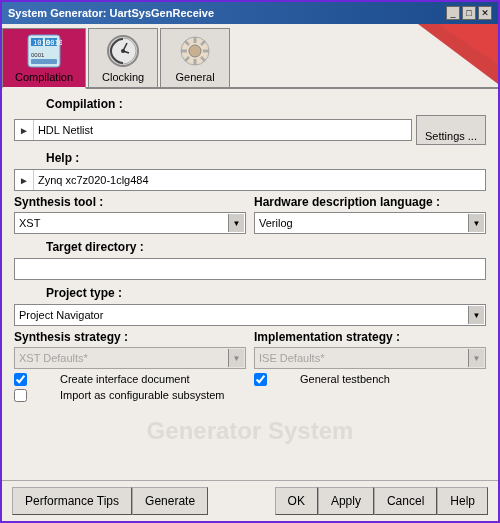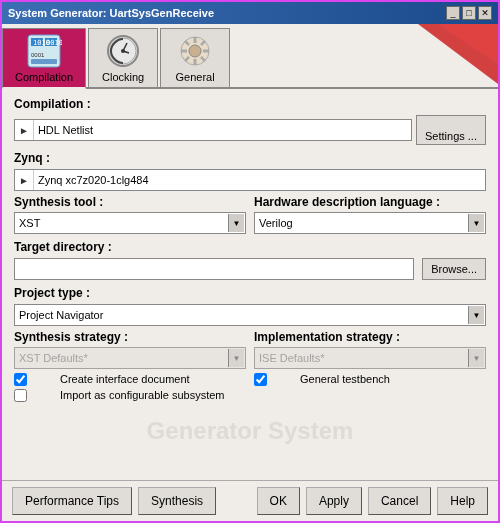--- a/index.html
+++ b/index.html
@@ -8,21 +8,21 @@
       font-size: 12px;
       background: #d4d0c8;
       width: 500px;
       height: 523px;
       overflow: hidden;
     }
 
     .window {
       width: 500px;
       height: 523px;
-      border: 2px solid #d946ef;
+      border: 2px solid #6d28d9;
       background: #f0ede8;
       display: flex;
       flex-direction: column;
     }
 
     .titlebar {
       background: linear-gradient(to right, #3c6eb4, #1a4a8a);
       color: white;
       padding: 4px 6px;
       display: flex;
@@ -111,20 +111,21 @@
       padding: 8px 12px;
       background: #f0ede8;
       overflow: hidden;
     }
 
     .section-label {
       font-weight: bold;
       font-size: 12px;
       margin-bottom: 4px;
       margin-top: 6px;
+      margin-left: 32px;
     }
 
     .section-label:first-child {
       margin-top: 0;
     }
 
     .input-row {
       display: flex;
       align-items: center;
       margin-bottom: 4px;
@@ -255,21 +256,21 @@
     .disabled-select {
       background: #e8e5e0;
       color: #888;
     }
 
     .footer {
       padding: 6px 10px;
       background: #f0ede8;
       border-top: 1px solid #aaa;
       display: flex;
-      gap: 6px;
+      gap: 0;
     }
 
     .footer-btn {
       padding: 4px 12px;
       background: #e0ddd8;
       border: 1px outset #aaa;
       font-size: 12px;
       cursor: pointer;
       height: 28px;
     }
@@ -361,21 +362,21 @@
 
     <div class="section-label">Compilation :</div>
     <div class="input-row">
       <div class="text-input-with-prefix">
         <span class="prefix-icon">►</span>
         <span class="prefix-text">HDL Netlist</span>
       </div>
       <button class="btn-settings">Settings ...</button>
     </div>
 
-    <div class="section-label">Zynq :</div>
+    <div class="section-label">Help :</div>
     <div class="input-row">
       <div class="text-input-with-prefix">
         <span class="prefix-icon">►</span>
         <span class="prefix-text">Zynq  xc7z020-1clg484</span>
       </div>
     </div>
 
     <div class="two-col">
       <div class="col-half">
         <div class="col-label">Synthesis tool :</div>
@@ -396,21 +397,20 @@
             <option>VHDL</option>
           </select>
           <span class="select-arrow">▼</span>
         </div>
       </div>
     </div>
 
     <div class="section-label">Target directory :</div>
     <div class="input-row">
       <input type="text" class="text-input" style="">
-      <button class="browse-btn">Browse...</button>
     </div>
 
     <div class="section-label">Project type :</div>
     <div class="input-row">
       <div class="select-wrapper">
         <select>
           <option>Project Navigator</option>
           <option>ISE</option>
           <option>Vivado</option>
         </select>
@@ -458,20 +458,20 @@
       </div>
     </div>
   </div>
 
   <div class="watermark" style="position:relative;text-align:center;color:rgba(150,150,150,0.2);font-size:24px;font-weight:bold;pointer-events:none;margin-top:-10px;">
     <span>Generator</span> System
   </div>
 
   <div class="footer">
     <button class="footer-btn">Performance Tips</button>
-    <button class="footer-btn">Synthesis</button>
+    <button class="footer-btn">Generate</button>
     <div class="footer-spacer"></div>
     <button class="footer-btn">OK</button>
     <button class="footer-btn">Apply</button>
     <button class="footer-btn">Cancel</button>
     <button class="footer-btn">Help</button>
   </div>
 </div>
 
 </body></html>

